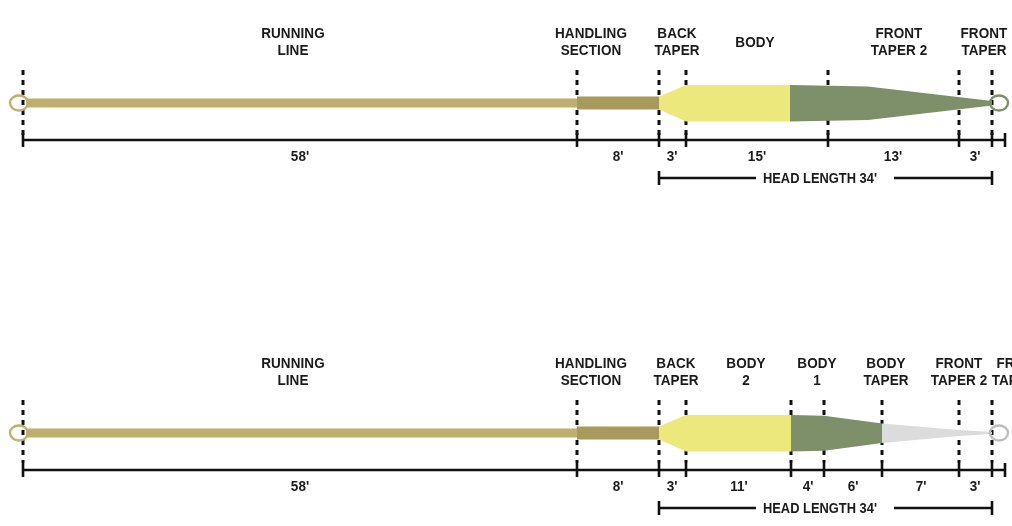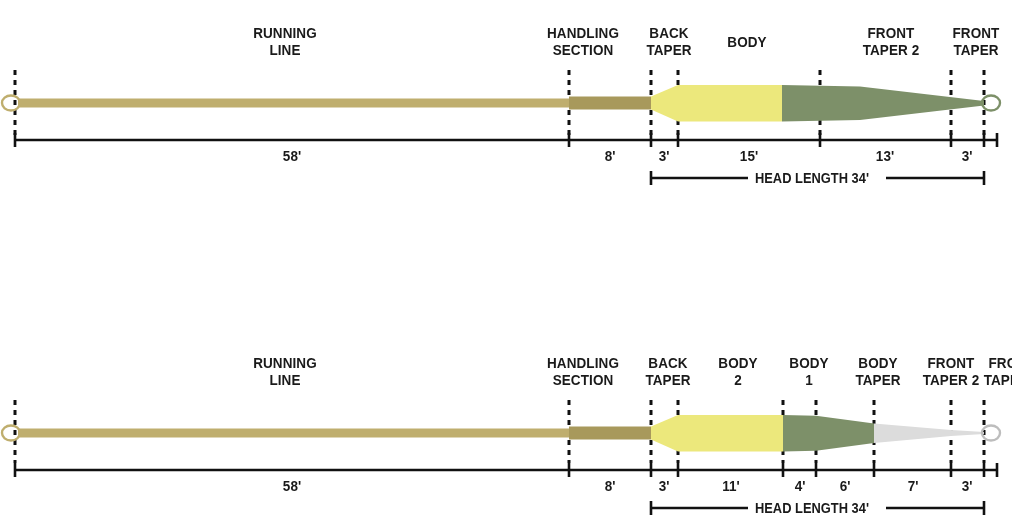--- a/index.html
+++ b/index.html
@@ -2,21 +2,21 @@
 <html><head>
 <meta charset="utf-8">
 <style>
   html,body{margin:0;padding:0;background:#ffffff;}
   body{
     width:1012px;height:526px;
     font-family:"Liberation Sans","DejaVu Sans",sans-serif;
     color:#1a1a1a;
     overflow:hidden;
   }
-  .diagram{position:absolute;left:0;width:820px;}
+  .diagram{position:absolute;left:8px;width:820px;}
   #diagram-top{top:0;height:200px;}
   #diagram-bottom{top:330px;height:196px;}
 
   .label-layer,.axis-layer,.line-layer,.head-layer{position:absolute;left:0;width:1012px;}
 
   .seg-label{
     position:absolute;
     text-align:center;
     font-weight:bold;
     font-size:15px;

